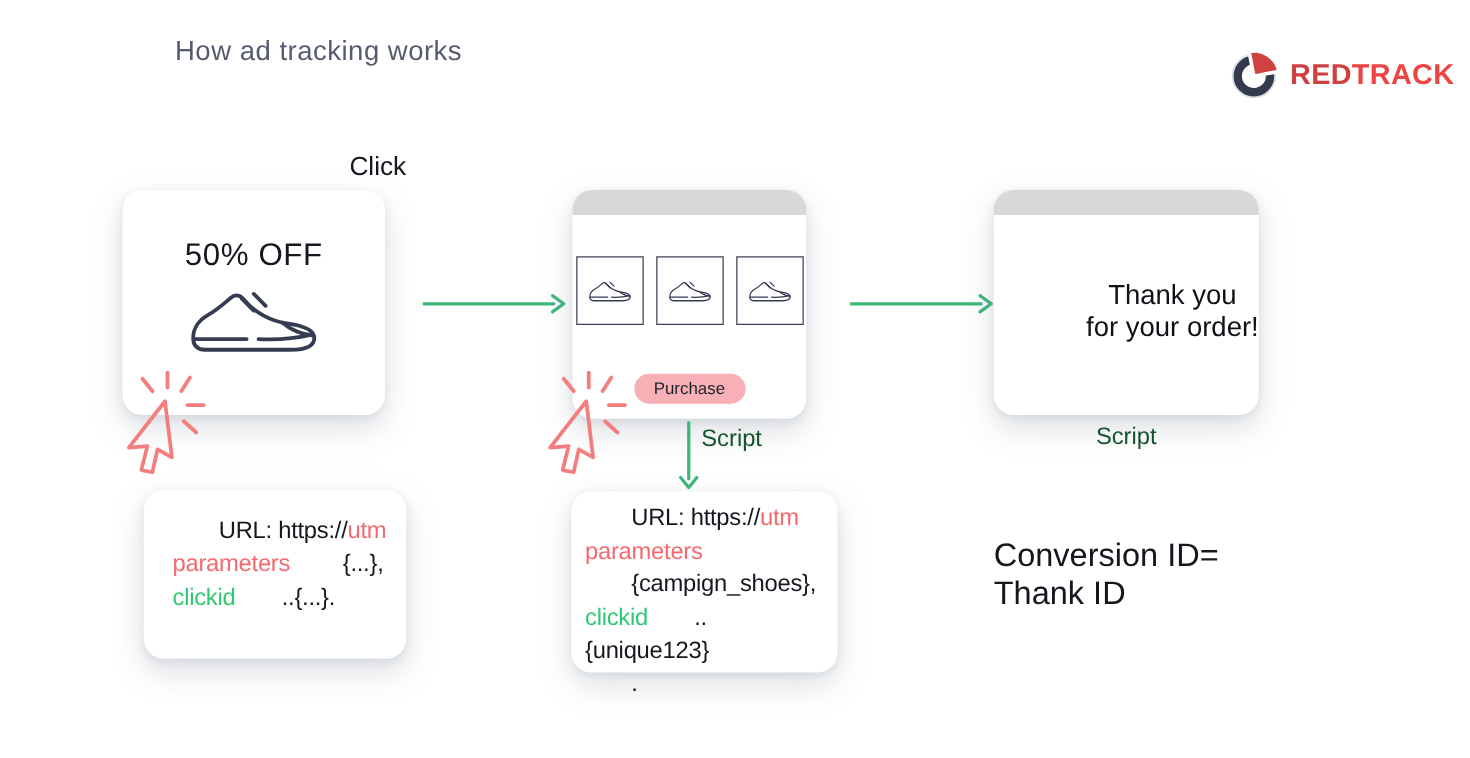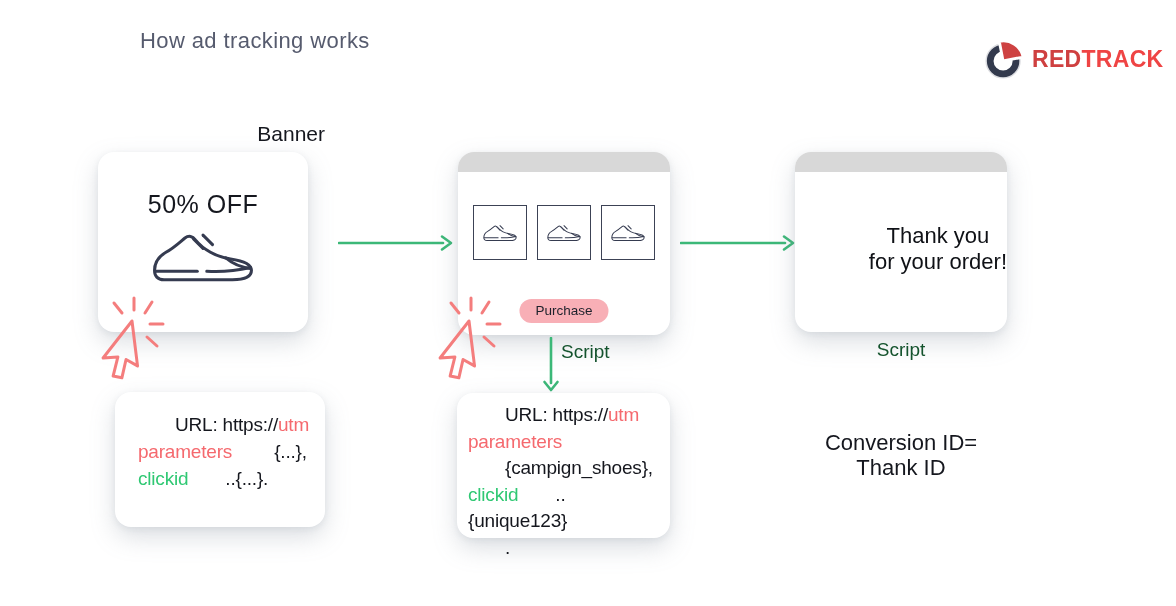--- a/index.html
+++ b/index.html
@@ -25,21 +25,21 @@
   .card { position:absolute; background:#ffffff; border-radius:16px;
           box-shadow:0 10px 25px rgba(130,140,155,0.28), 0 2px 6px rgba(130,140,155,0.14); }
   .card-header { position:absolute; top:0; left:0; right:0; height:20px; background:#d8d8d8;
                  border-radius:16px 16px 0 0; }
 
   .banner-card { left:98px; top:152px; width:210px; height:180px;
                  display:flex; flex-direction:column; align-items:center; }
   .offer { margin-top:38px; font-size:25px; font-weight:500; letter-spacing:0.5px; color:#15171e; }
   .shoe-big { margin-top:8px; }
 
-  .website-card { left:458px; top:152px; width:212px; height:183px; }
+  .website-card { left:458px; top:152px; width:187px; height:183px; }
   .products { position:absolute; top:53px; left:0; right:0; display:flex; justify-content:center; gap:10px; }
   .product { width:54px; height:55px; border:1.6px solid #3c4255; background:#fff;
              display:flex; align-items:center; justify-content:center; }
   .purchase { position:absolute; top:147px; left:50%; transform:translateX(-50%);
               background:#f8afb6; color:#1d212b; border:none; border-radius:12px;
               padding:4px 16px 5px; font-size:13.5px; font-weight:500;
               font-family:"Liberation Sans","DejaVu Sans",sans-serif; cursor:pointer; }
 
   .thankyou-card { left:795px; top:152px; width:212px; height:180px;
                    display:flex; align-items:center; justify-content:flex-end; }
@@ -59,22 +59,22 @@
   .script-thankyou { left:795px; top:339px; width:212px; text-align:center; }
 
   
   .url-box { font-size:19px; line-height:27px; letter-spacing:-0.2px; font-weight:500; }
   .url-box-1 { left:115px; top:392px; width:210px; height:135px; padding:19px 10px 0 23px; }
   .url-box-2 { left:457px; top:393px; width:213px; height:145px; padding:9px 8px 0 11px; line-height:26.5px; }
   .seg-dark { color:#15171e;margin-left:37px; }
   .seg-red { color:#f5696e; }
   .seg-green { color:#2fc873; }
 
-  .conversion { position:absolute; left:795px; top:430px; width:212px; text-align:center;
-                font-size:22px; font-weight:500; line-height:1.15; color:#15171e; }
+  .conversion { position:absolute; left:795px; top:430px; width:212px; text-align:left;
+                font-size:26px; font-weight:500; line-height:1.15; color:#15171e; }
 
   svg .ink { stroke:#353b50; fill:none; stroke-width:3.2; stroke-linecap:round; stroke-linejoin:round; }
   svg .ink-thin { stroke:#3c4255; fill:none; stroke-width:2.6; stroke-linecap:round; stroke-linejoin:round; }
   svg .grn { stroke:#3cb878; fill:none; stroke-width:2.6; stroke-linecap:round; stroke-linejoin:round; }
   svg .sal { stroke:#f47d7d; fill:none; stroke-width:3; stroke-linecap:round; stroke-linejoin:round; }
 </style>
 </head>
 <body>
 
 <svg width="0" height="0" style="position:absolute">
@@ -110,21 +110,21 @@
 
   <div class="logo">
     <svg width="42" height="44" viewBox="0 0 44 44">
       <circle cx="20" cy="24" r="16.5" fill="none" stroke="#dcdde1" stroke-width="4"></circle>
       <circle cx="20" cy="24" r="13.5" fill="none" stroke="#333a4d" stroke-width="7"></circle>
       <path d="M20 24 L16 3.5 A21 21 0 0 1 41 20 Z" fill="#ce4242" stroke="#ffffff" stroke-width="3"></path>
     </svg>
     <span class="logo-text"><span class="logo-red">RED</span><span class="logo-dark">TRACK</span></span>
   </div>
 
-  <div class="card-label label-banner">Banner</div>
+  <div class="card-label label-banner">Click</div>
   <div class="card banner-card">
     <div class="offer">50% OFF</div>
     <svg class="shoe-big" width="114" height="60" viewBox="0 0 120 62">
         <use href="#sneaker"></use>
       </svg>
   </div>
   <svg class="abs cursor-1" width="80" height="90" viewBox="0 0 80 90">
       <use href="#cursor-glyph"></use>
     </svg>
 

